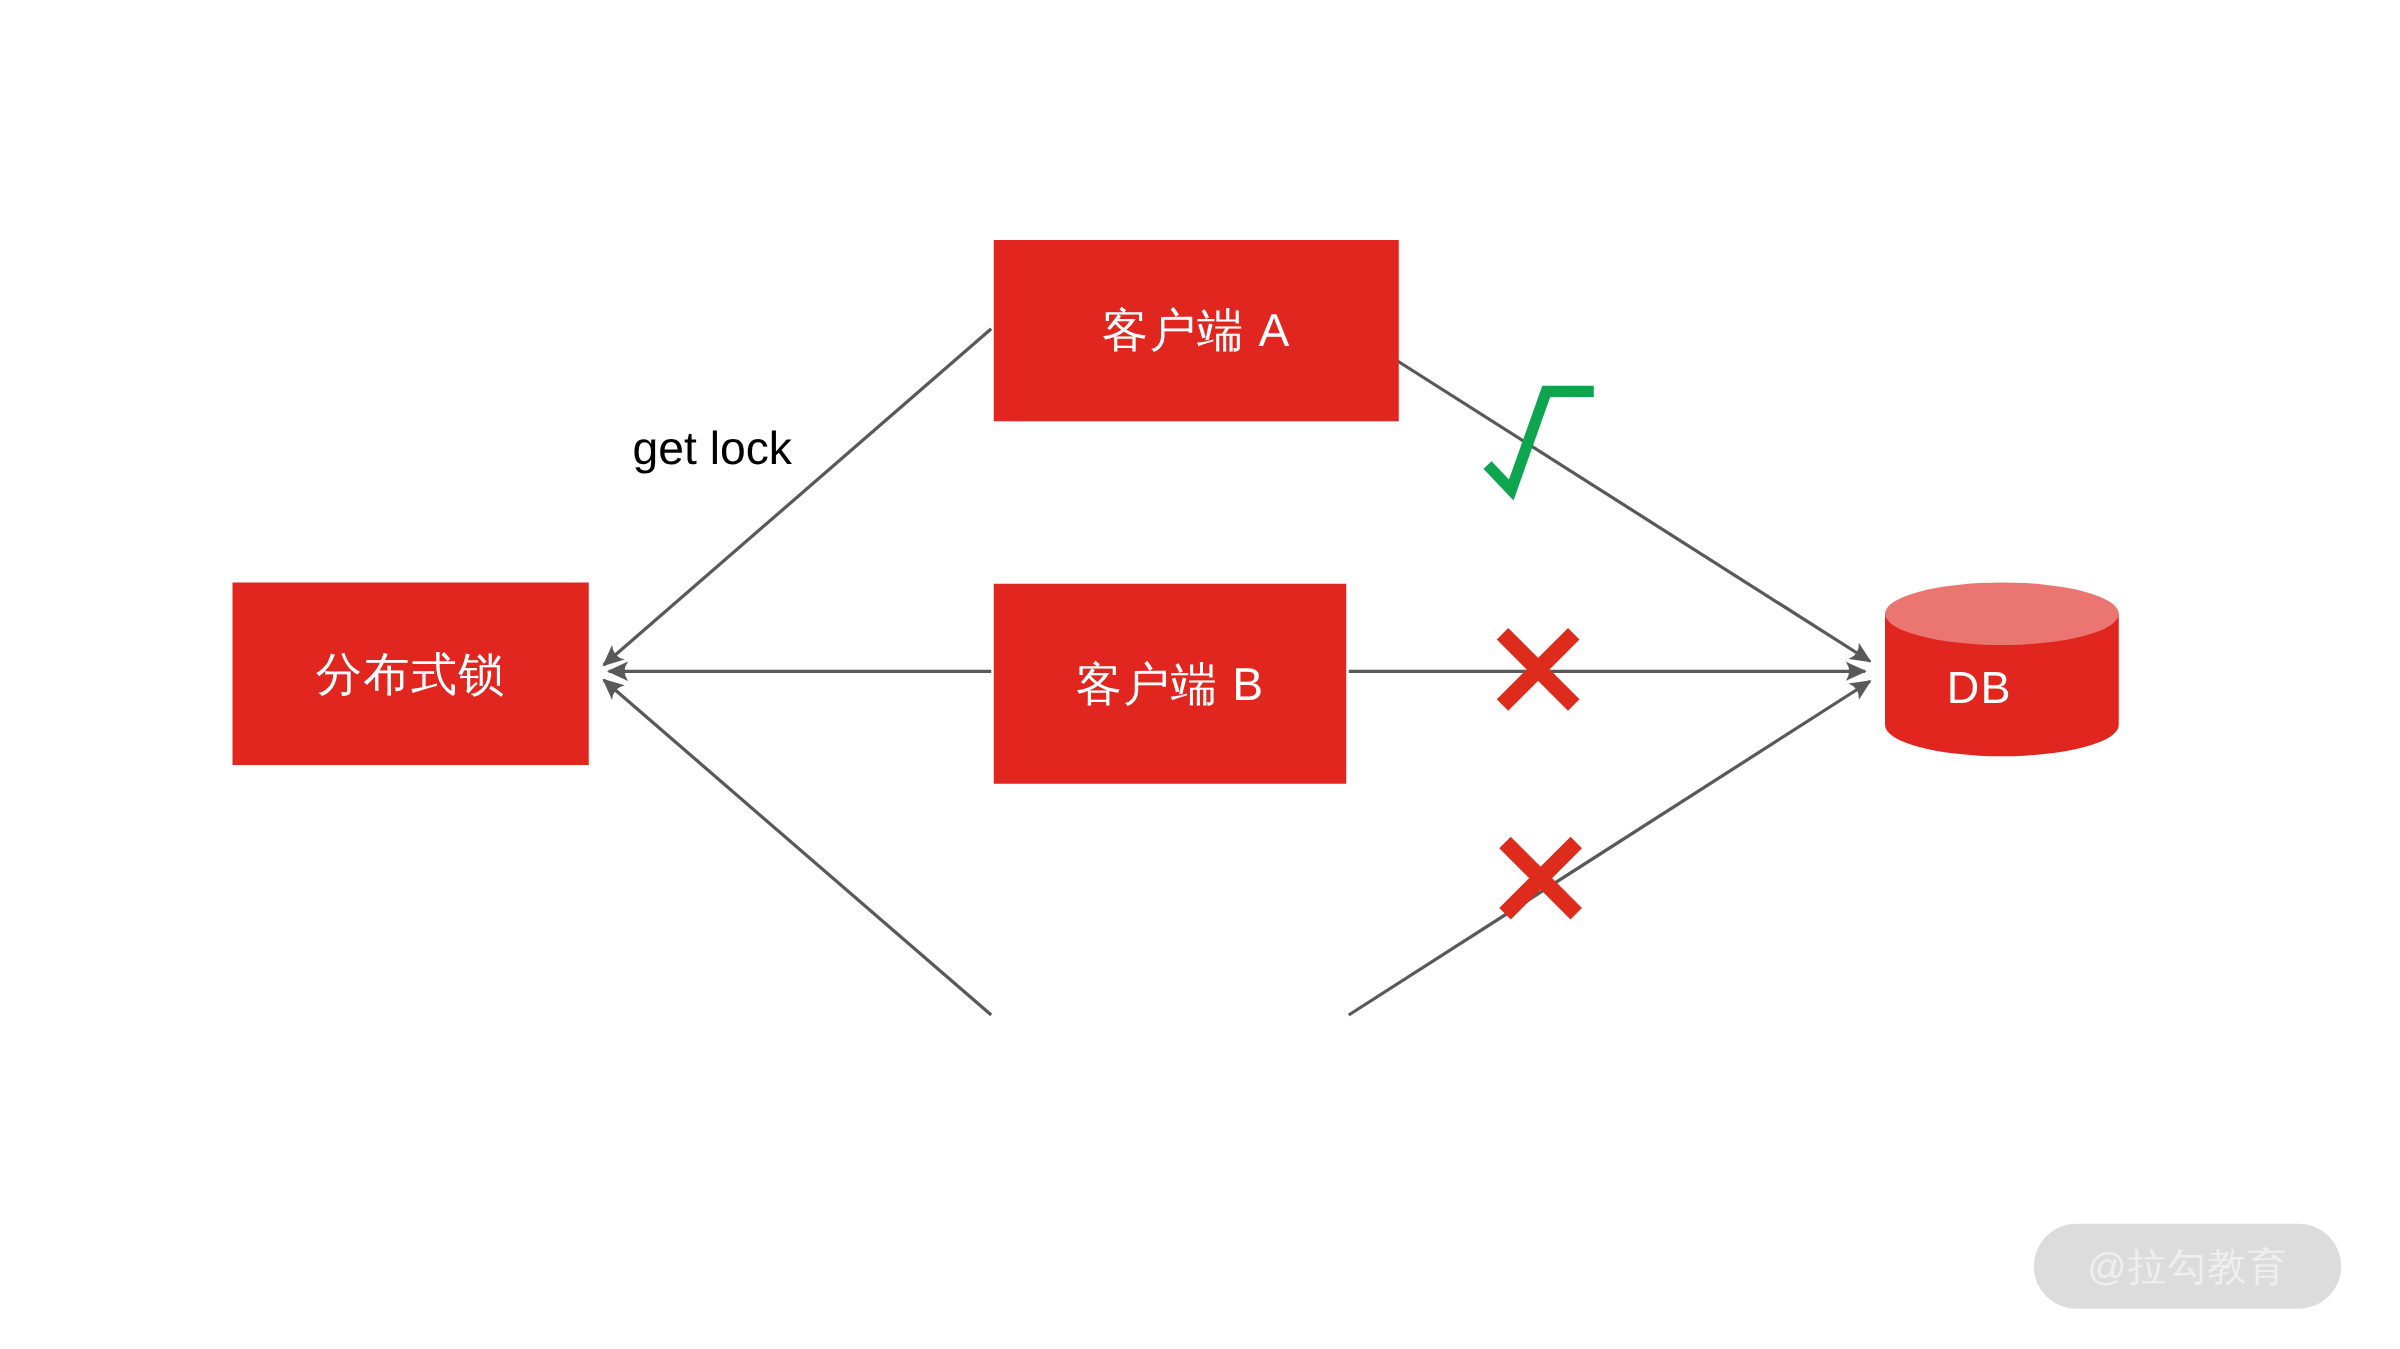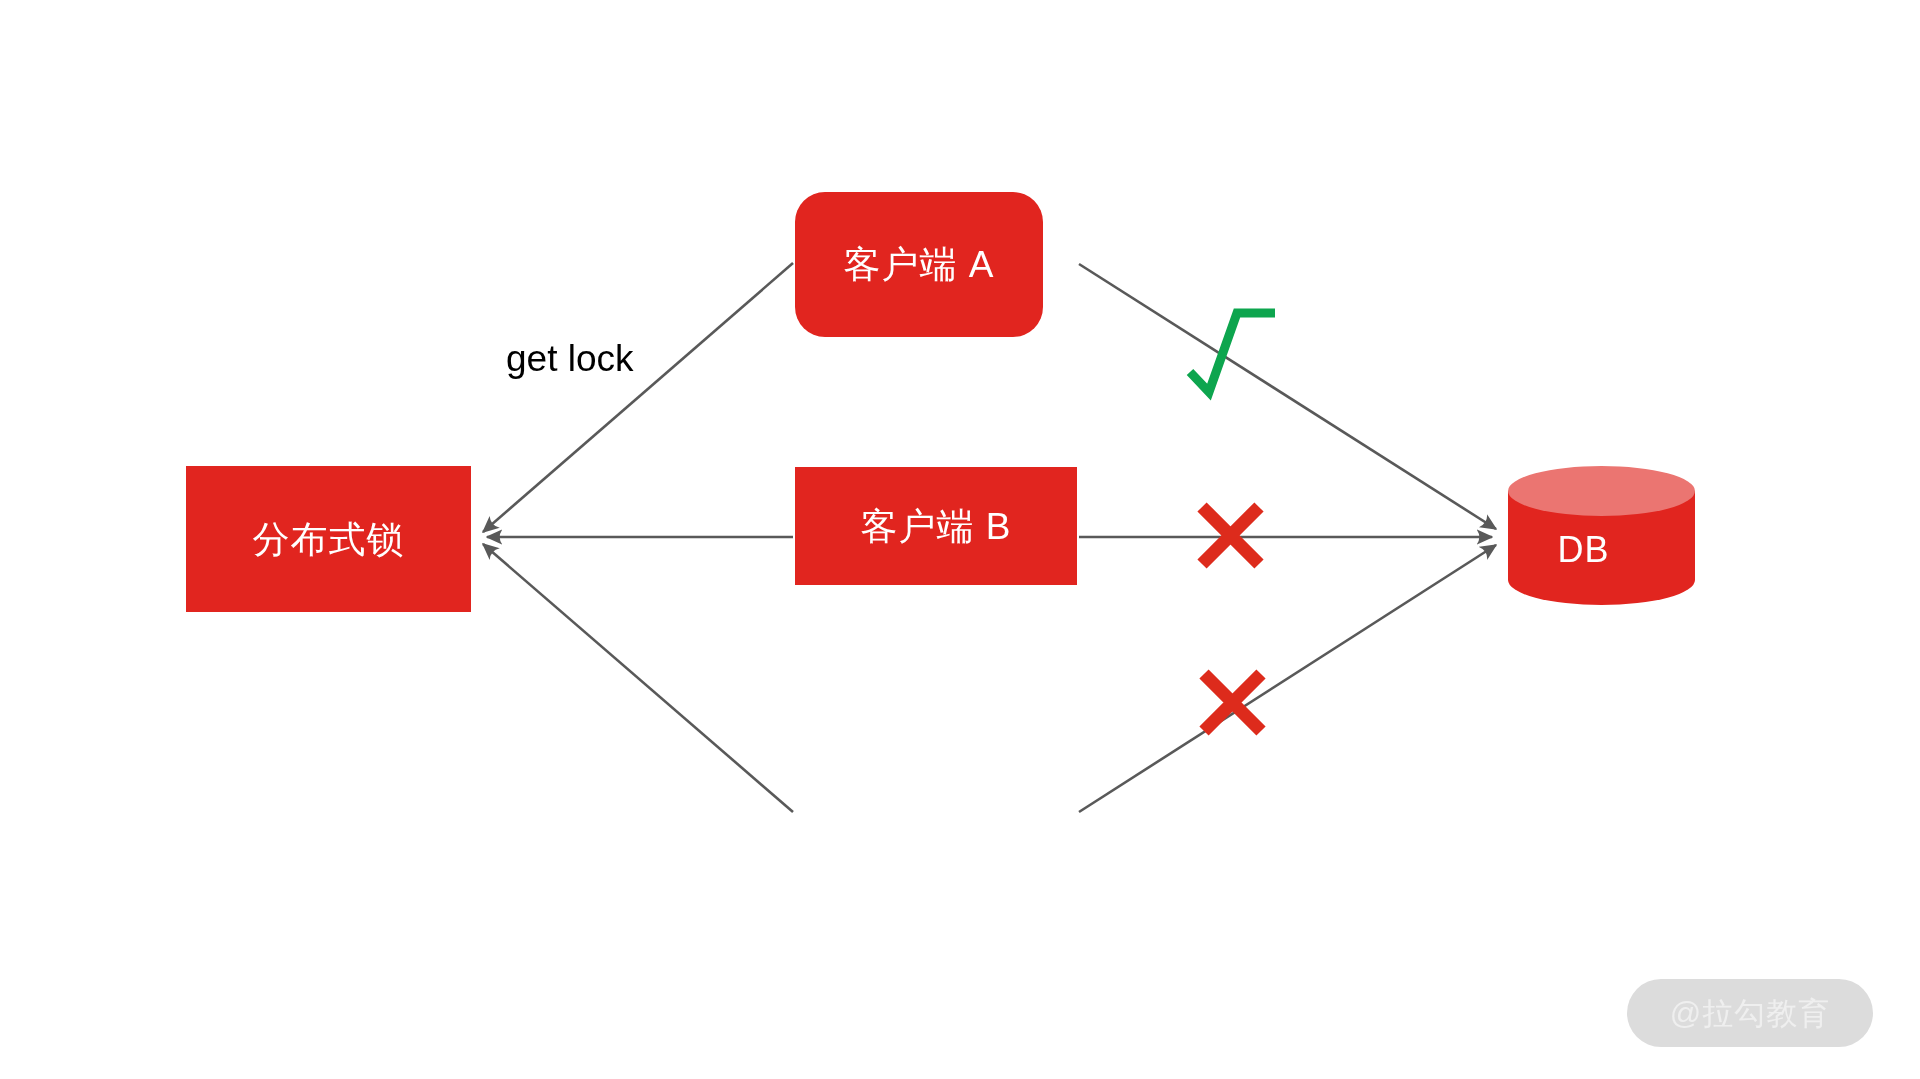--- a/index.html
+++ b/index.html
@@ -127,25 +127,25 @@
       <path d="M 1508 491 L 1508 580 A 93.5 25 0 0 0 1695 580 L 1695 491 Z" fill="#E1251F"></path>
       <ellipse cx="1601.5" cy="491" rx="93.5" ry="25" fill="#EB7571"></ellipse>
     </g>
 
   </svg>
 
   <div class="node-box" style="left:186px; top:466px; width:285px; height:146px;">
     <span class="node-label">分布式锁</span>
   </div>
 
-  <div class="node-box" style="left:795px; top:192px; width:248px; height:145px;border-radius:30px;">
+  <div class="node-box" style="left:795px; top:192px; width:324px; height:145px;">
     <span class="node-label">客户端 A</span>
   </div>
 
-  <div class="node-box" style="left:795px; top:467px; width:282px; height:118px;">
+  <div class="node-box" style="left:795px; top:467px; width:282px; height:160px;">
     <span class="node-label">客户端 B</span>
   </div>
 
 
   <div class="db-node" style="left:1508px; top:466px; width:151px; height:140px;">
     <span class="db-label">DB</span>
   </div>
 
   <div class="edge-label" style="left:506px; top:340px;text-align:right;">get lock</div>
 

